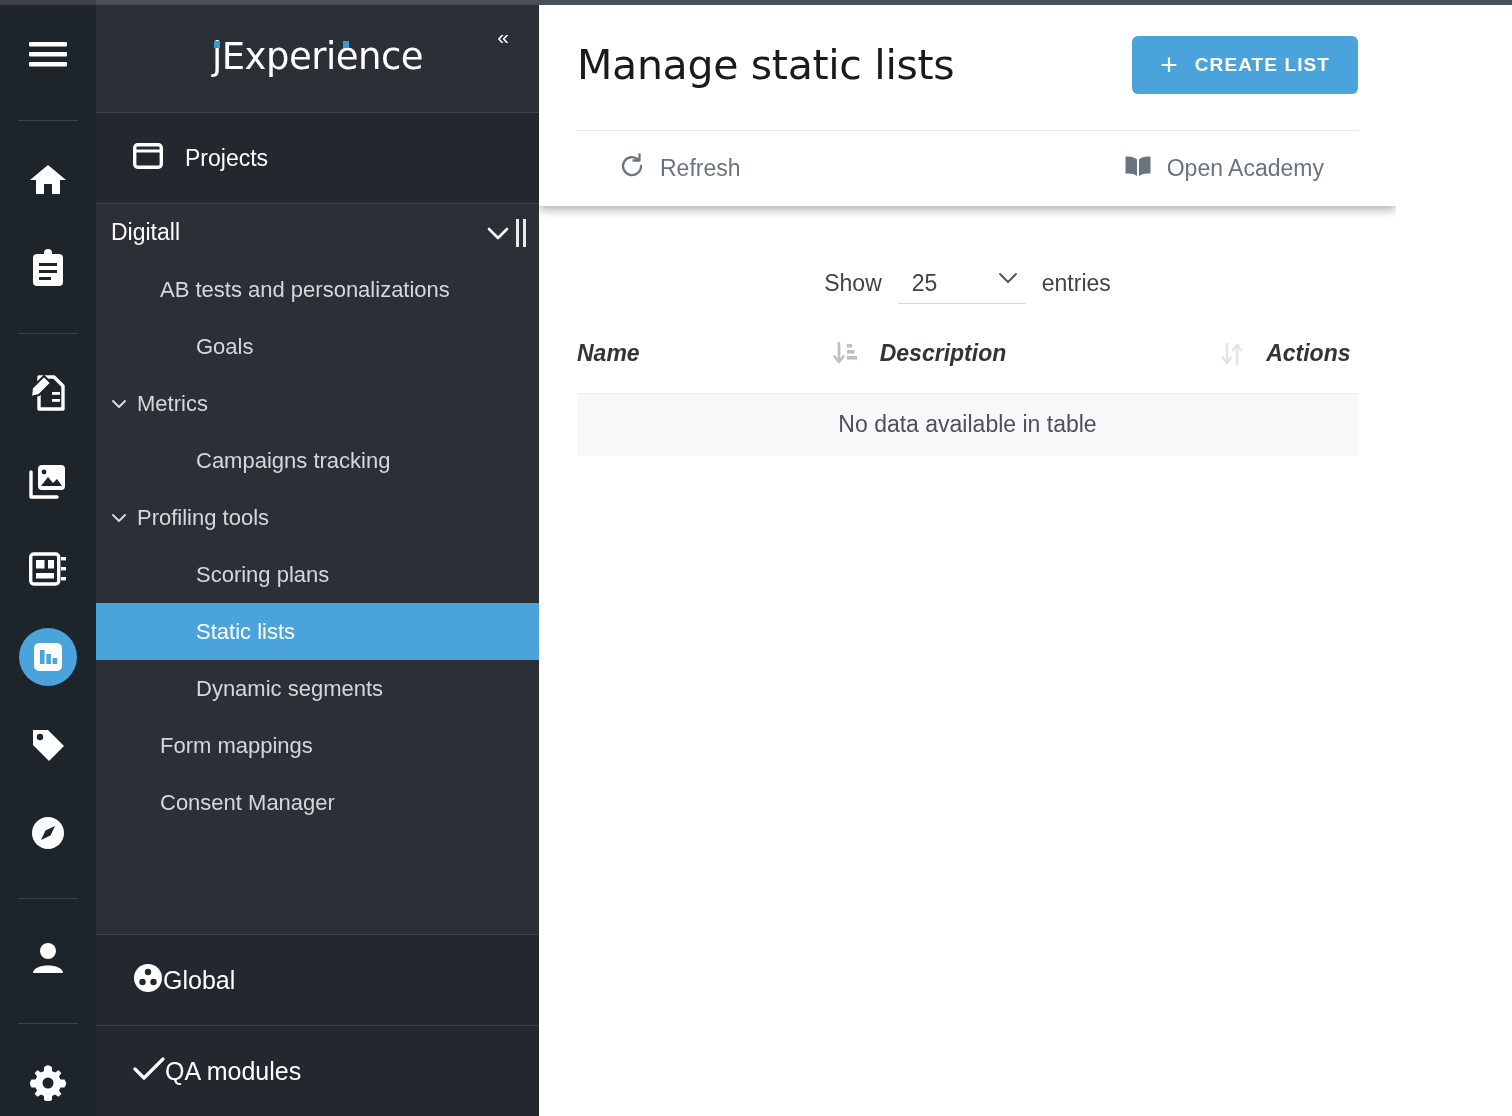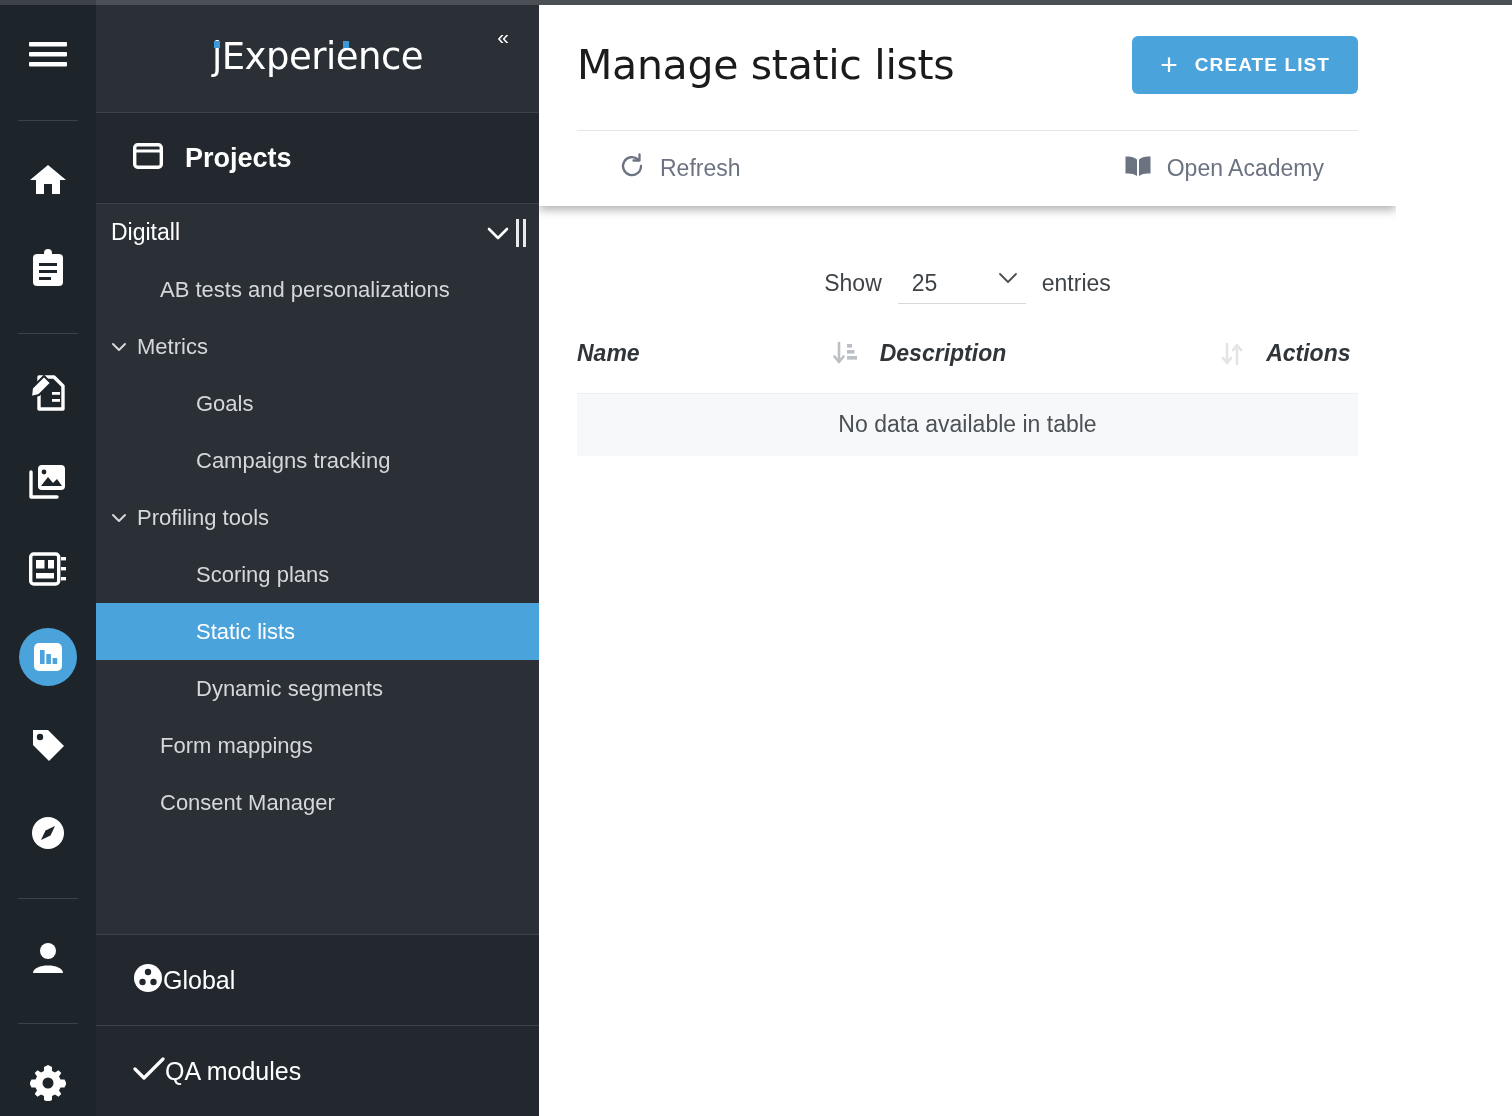--- a/index.html
+++ b/index.html
@@ -57,21 +57,21 @@
   }
   .collapse-btn {
     position: absolute; right: 30px; top: 26px; color: #ffffff;
     font-size: 21px; line-height: 1; cursor: pointer;
   }
 
   .projects-band {
     height: 91px; background: #22282d; display: flex; align-items: center;
     padding-left: 37px; gap: 22px; border-bottom: 1px solid #3c4248; flex-shrink: 0;
   }
-  .projects-band .label { font-size: 27px; font-weight: bold; color: #ffffff; }
+  .projects-band .label { font-size: 23px; font-weight: normal; color: #ffffff; }
 
   .tree { flex: 1 1 auto; background: #2b3036; padding-top: 0; position: relative; overflow: hidden; }
   .tree-root {
     height: 57px; display: flex; align-items: center; justify-content: space-between;
     padding: 0 30px 0 15px; font-size: 23px; color: #ffffff;
   }
   .tree-item {
     height: 57px; display: flex; align-items: center; font-size: 22px;
     color: #d5d8db; white-space: nowrap;
   }
@@ -288,28 +288,28 @@
           <svg width="22" height="13" viewBox="0 0 22 13" fill="none">
             <path d="M2 2 L11 11 L20 2" stroke="#fff" stroke-width="2.6" stroke-linecap="round" stroke-linejoin="round"></path>
           </svg>
         </span>
       </div>
 
       <div id="tree-items">
           <div class="tree-item indent-a">
             <span class="lbl">AB tests and personalizations</span>
           </div>
+          <div class="tree-item indent-b">
+            <span class="lbl">Goals</span>
+          </div>
           <div class="tree-item lvl1">
             <span class="chev"><svg width="16" height="10" viewBox="0 0 16 10" fill="none">
                 <path d="M2 2 L8 8 L14 2" stroke="currentColor" stroke-width="2" stroke-linecap="round" stroke-linejoin="round"></path>
               </svg></span>
             <span class="lbl">Metrics</span>
-          </div>
-          <div class="tree-item indent-b">
-            <span class="lbl">Goals</span>
           </div>
           <div class="tree-item indent-b">
             <span class="lbl">Campaigns tracking</span>
           </div>
           <div class="tree-item lvl1">
             <span class="chev"><svg width="16" height="10" viewBox="0 0 16 10" fill="none">
                 <path d="M2 2 L8 8 L14 2" stroke="currentColor" stroke-width="2" stroke-linecap="round" stroke-linejoin="round"></path>
               </svg></span>
             <span class="lbl">Profiling tools</span>
           </div>

